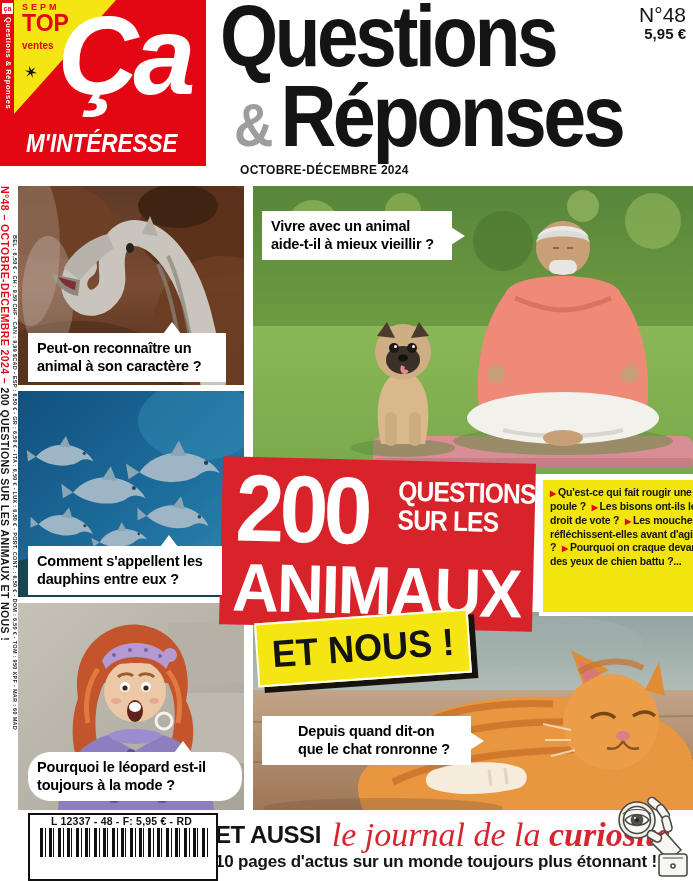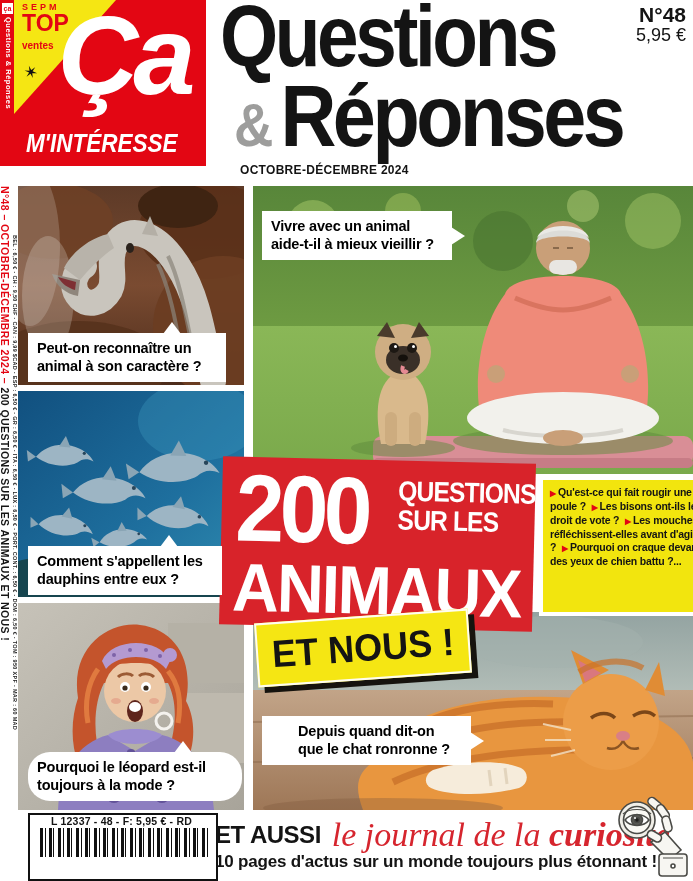--- a/index.html
+++ b/index.html
@@ -23,22 +23,22 @@
   #logo-ca{left:42px;top:-6px;width:164px;font-size:112px;font-weight:900;font-style:italic;
            color:#fff;line-height:1.1;text-align:center;letter-spacing:-6px;}
   #logo-sub{left:18px;top:129px;width:186px;text-align:center;font-size:25px;font-weight:900;
             font-style:italic;color:#fff;white-space:nowrap;transform:scaleX(.9);transform-origin:0 50%;}
 
   #title1{left:220px;top:-8px;font-size:88px;font-weight:900;letter-spacing:-4px;line-height:1;
           transform:scaleX(.85);transform-origin:0 0;white-space:nowrap;}
   #title2{left:234px;top:72px;font-size:88px;font-weight:900;letter-spacing:-4px;line-height:1;
           transform:scaleX(.88);transform-origin:0 0;white-space:nowrap;}
   #title2 .amp{font-size:62px;font-weight:900;color:#9d9d9c;letter-spacing:-2px;margin-right:10px;}
-  #issue-no{right:7px;top:4px;font-size:21px;font-weight:700;text-align:right;line-height:1;}
-  #price{right:7px;top:25px;font-size:18px;font-weight:normal;text-align:center;}
+  #issue-no{right:7px;top:4px;font-size:21px;font-weight:400;text-align:right;line-height:1;}
+  #price{right:7px;top:25px;font-size:15px;font-weight:bold;text-align:center;}
   #cover-date{left:240px;top:163px;font-size:12px;font-weight:bold;letter-spacing:.3px;}
 
   
   #spine-main{left:-1px;top:186px;width:12px;height:650px;writing-mode:vertical-rl;
               font-size:10.5px;font-weight:900;letter-spacing:.4px;white-space:nowrap;}
   #spine-main .red{color:#e30613;}
   #spine-small{left:10px;top:235px;width:8px;height:620px;writing-mode:vertical-rl;
                font-size:5.5px;font-weight:bold;color:#222;letter-spacing:.3px;white-space:nowrap;}
 
   

